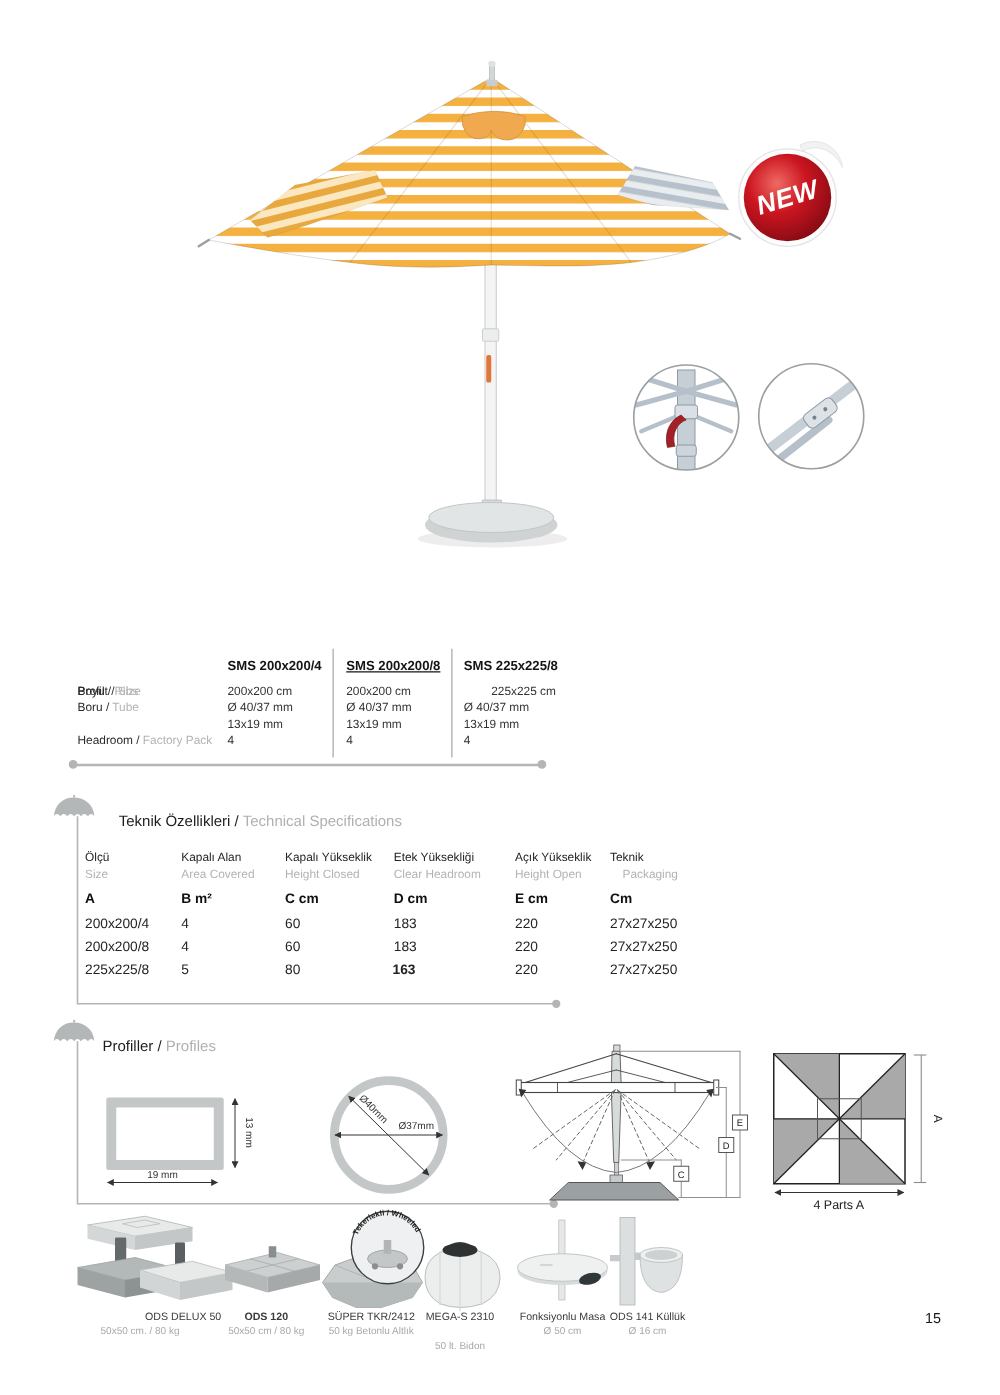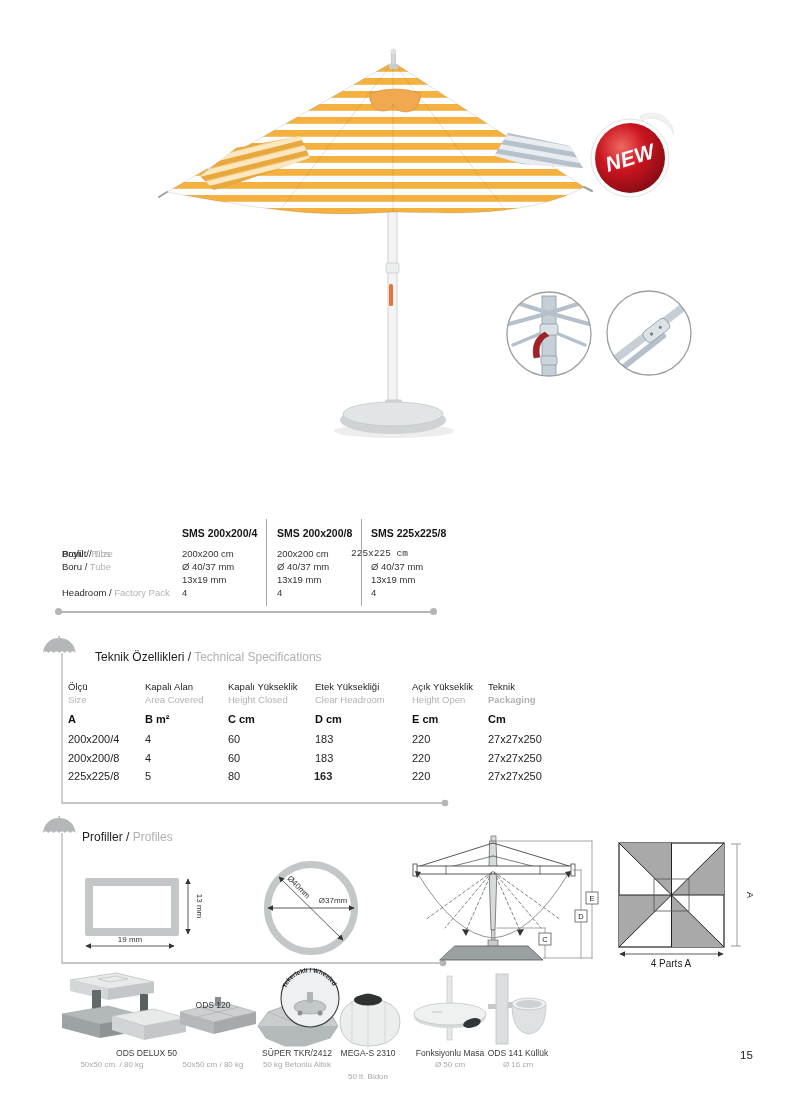--- a/index.html
+++ b/index.html
@@ -278,29 +278,29 @@
     <rect x="496" y="974" width="12" height="70" fill="#dcdfe0" stroke="#b5b9ba" stroke-width="0.7"></rect>
     <rect x="488" y="1004" width="8" height="5" fill="#c6cacb"></rect>
     <rect x="508" y="1002" width="10" height="6" fill="#c6cacb"></rect>
     <path d="M512,1004 Q512,1032 529,1034 Q546,1032 546,1004 Z" fill="#dfe2e3" stroke="#b9bdbe" stroke-width="0.7"></path>
     <ellipse cx="529" cy="1004" rx="17" ry="6" fill="#eef0f0" stroke="#b9bdbe" stroke-width="0.7"></ellipse>
     <ellipse cx="529" cy="1004" rx="13" ry="4" fill="#cdd1d2"></ellipse>
   </g>
 </svg>
 
 <div class="abs colhead" style="left:182px;top:527px;">SMS 200x200/4</div>
-<div class="abs colhead" style="left:277px;top:527px;">SMS 200x200/8</div>
+<div class="abs colhead" style="left:277px;top:527px;text-decoration:underline;">SMS 200x200/8</div>
 <div class="abs colhead" style="left:371px;top:527px;">SMS 225x225/8</div>
 <div class="vsep" style="left:266px;top:519px;height:87px;"></div>
 <div class="vsep" style="left:361px;top:519px;height:87px;"></div>
 
 <div class="abs rowlabel" style="left:62px;top:548px;"><span>Boyut /</span> <span class="en">Size</span></div>
 <div class="abs cellval" style="left:182px;top:548px;">200x200 cm</div>
 <div class="abs cellval" style="left:277px;top:548px;">200x200 cm</div>
-<div class="abs cellval" style="left:351px;top:548px;font-family:Liberation Mono, monospace;">225x225 cm</div>
+<div class="abs cellval" style="left:393px;top:548px;">225x225 cm</div>
 
 <div class="abs rowlabel" style="left:62px;top:561px;"><span>Boru /</span> <span class="en">Tube</span></div>
 <div class="abs cellval" style="left:182px;top:561px;">Ø 40/37 mm</div>
 <div class="abs cellval" style="left:277px;top:561px;">Ø 40/37 mm</div>
 <div class="abs cellval" style="left:371px;top:561px;">Ø 40/37 mm</div>
 
 <div class="abs rowlabel" style="left:62px;top:548px;text-align:right;"><span>Profil /</span> <span class="en">Ribs</span></div>
 <div class="abs cellval" style="left:182px;top:574px;">13x19 mm</div>
 <div class="abs cellval" style="left:277px;top:574px;">13x19 mm</div>
 <div class="abs cellval" style="left:371px;top:574px;">13x19 mm</div>
@@ -319,21 +319,21 @@
 <div class="abs th-tr" style="left:228px;top:681px;">Kapalı Yükseklik</div>
 <div class="abs th-tr" style="left:315px;top:681px;">Etek Yüksekliği</div>
 <div class="abs th-tr" style="left:412px;top:681px;">Açık Yükseklik</div>
 <div class="abs th-tr" style="left:488px;top:681px;">Teknik</div>
 
 <div class="abs th-en" style="left:68px;top:694px;">Size</div>
 <div class="abs th-en" style="left:145px;top:694px;">Area Covered</div>
 <div class="abs th-en" style="left:228px;top:694px;">Height Closed</div>
 <div class="abs th-en" style="left:315px;top:694px;">Clear Headroom</div>
 <div class="abs th-en" style="left:412px;top:694px;">Height Open</div>
-<div class="abs th-en" style="left:488px;top:694px;font-weight:bold;">Packaging</div>
+<div class="abs th-en" style="left:498px;top:694px;">Packaging</div>
 
 <div class="abs th-unit" style="left:68px;top:713px;">A</div>
 <div class="abs th-unit" style="left:145px;top:713px;">B m²</div>
 <div class="abs th-unit" style="left:228px;top:713px;">C cm</div>
 <div class="abs th-unit" style="left:315px;top:713px;text-align:right;">D cm</div>
 <div class="abs th-unit" style="left:412px;top:713px;">E cm</div>
 <div class="abs th-unit" style="left:488px;top:713px;">Cm</div>
 
 <div class="abs td" style="left:68px;top:733px;">200x200/4</div>
 <div class="abs td" style="left:145px;top:733px;">4</div>
@@ -353,21 +353,21 @@
 <div class="abs td" style="left:145px;top:770px;">5</div>
 <div class="abs td" style="left:228px;top:770px;">80</div>
 <div class="abs td" style="left:314px;top:770px;font-weight:bold;">163</div>
 <div class="abs td" style="left:412px;top:770px;">220</div>
 <div class="abs td" style="left:488px;top:770px;">27x27x250</div>
 
 <div class="abs sec-head" style="left:82px;top:830px;"><span>Profiller /</span> <span class="en">Profiles</span></div>
 
 <div class="abs prod-name" style="left:47px;top:1048px;text-align:right;">ODS DELUX 50</div>
 <div class="abs prod-spec" style="left:47px;top:1060px;">50x50 cm. / 80 kg</div>
-<div class="abs prod-name" style="left:148px;top:1000px;">ODS 120</div>
+<div class="abs prod-name" style="left:148px;top:1048px;font-weight:bold;">ODS 120</div>
 <div class="abs prod-spec" style="left:148px;top:1060px;">50x50 cm / 80 kg</div>
 <div class="abs prod-name" style="left:232px;top:1048px;">SÜPER TKR/2412</div>
 <div class="abs prod-spec" style="left:232px;top:1060px;">50 kg Betonlu Altlık</div>
 <div class="abs prod-name" style="left:303px;top:1048px;">MEGA-S 2310</div>
 <div class="abs prod-spec" style="left:303px;top:1060px;margin-top:12px;">50 lt. Bidon</div>
 <div class="abs prod-name" style="left:385px;top:1048px;">Fonksiyonlu Masa</div>
 <div class="abs prod-spec" style="left:385px;top:1060px;">Ø 50 cm</div>
 <div class="abs prod-name" style="left:453px;top:1048px;">ODS 141 Küllük</div>
 <div class="abs prod-spec" style="left:453px;top:1060px;">Ø 16 cm</div>
 

